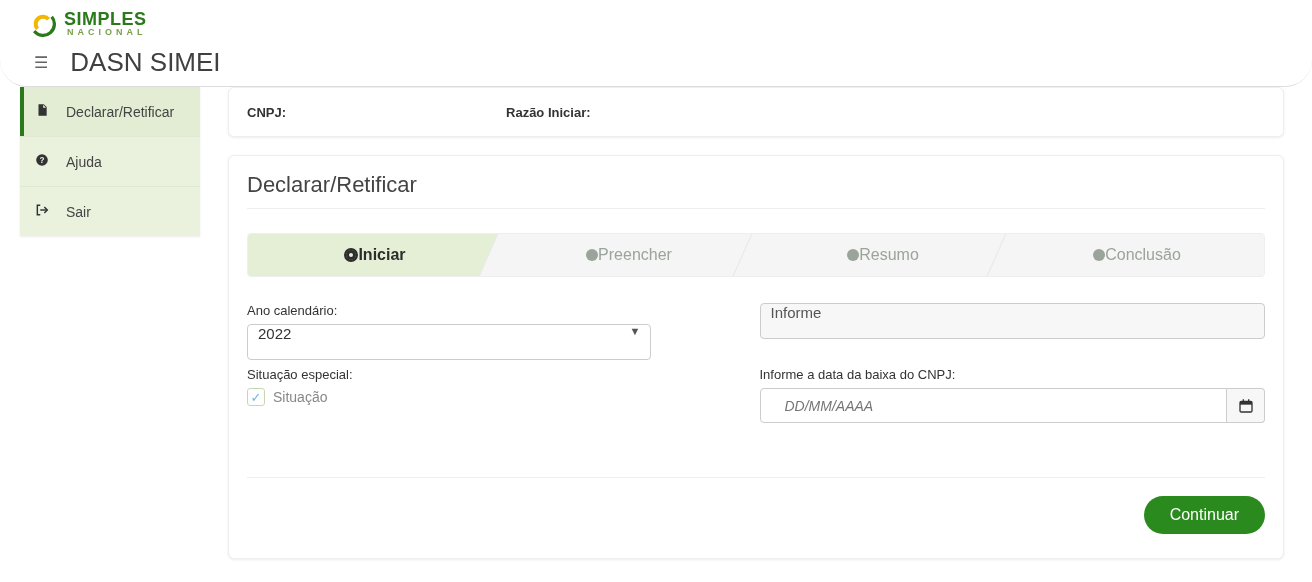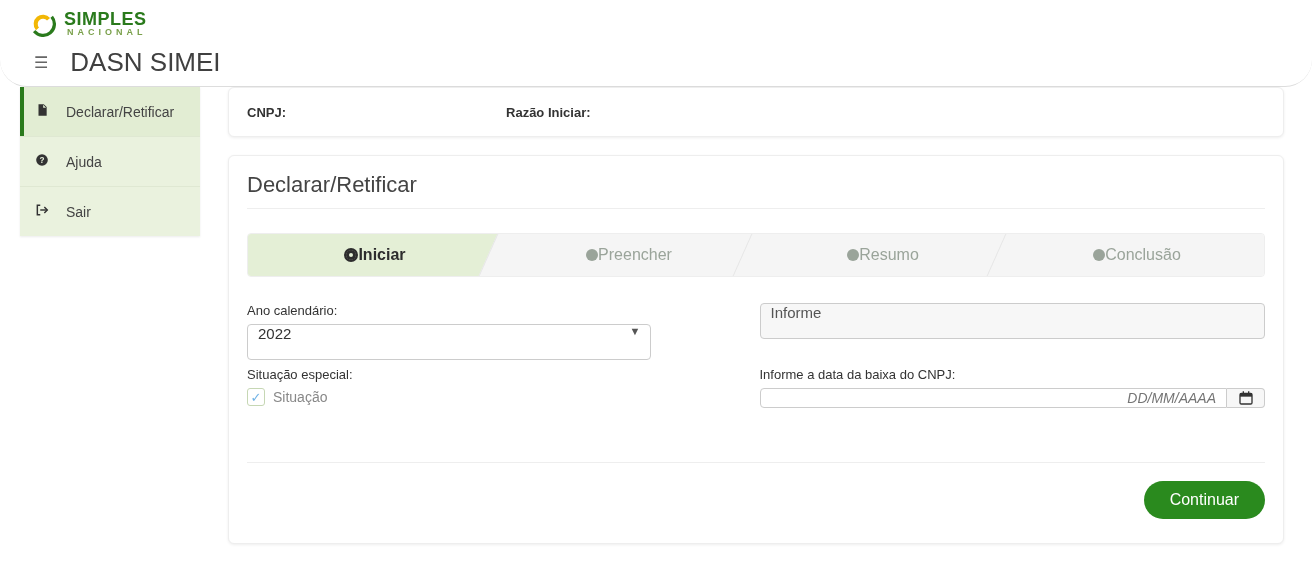--- a/index.html
+++ b/index.html
@@ -143,22 +143,22 @@
     border-radius: 4px;
     background: #fff;
     padding: 0 10px;
     display: flex; justify-content: space-between;
     color: #333; font-size: 15px;
   }
   .control.readonly { background: #f7f7f7; color:#555;}
   .control .caret { font-size: 11px; color:#555;}
   .date-wrap { display: flex; width: 100%; }
   .date-wrap input {
-    flex: 1; height: 20px; border: 1px solid #ccc; border-radius: 4px 0 0 4px;
-    padding: 0 10px; font-size: 14px; color: #777; font-style: italic; text-align: right;
+    flex: 1; height: 35px; border: 1px solid #ccc; border-radius: 4px 0 0 4px;
+    padding: 0 24px; font-size: 14px; color: #777; font-style: italic;
   }
   .date-wrap .cal {
     width: 38px; border: 1px solid #ccc; border-left: none;
     border-radius: 0 4px 4px 0; background: #f7f7f7;
     display: flex; align-items: center; justify-content: center;
     cursor: pointer; color:#444;
   }
   .chk {
     display: inline-flex; align-items: center; gap: 8px;
     color: #888; font-size: 14px;

